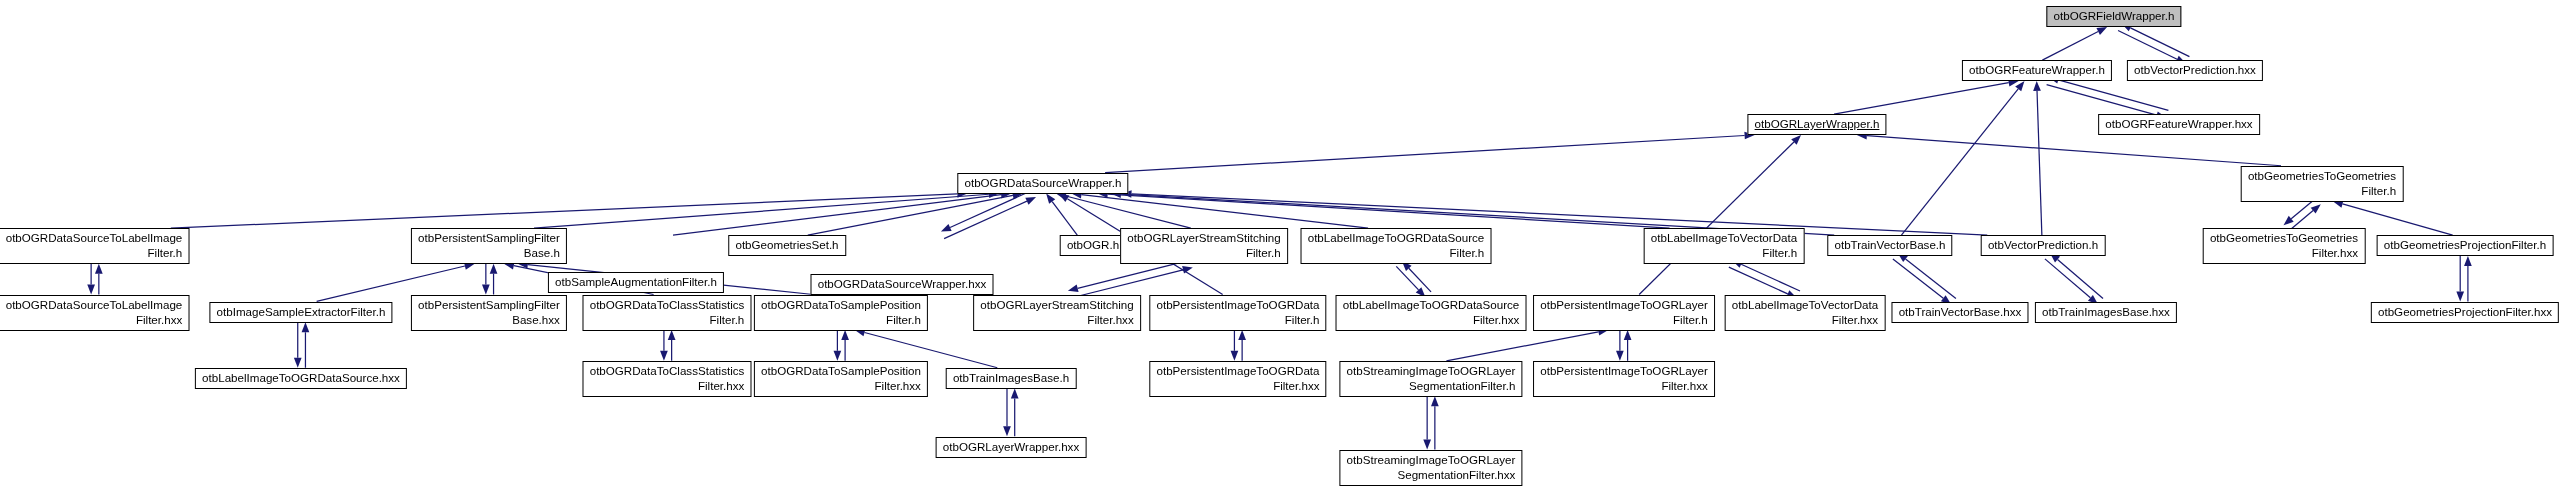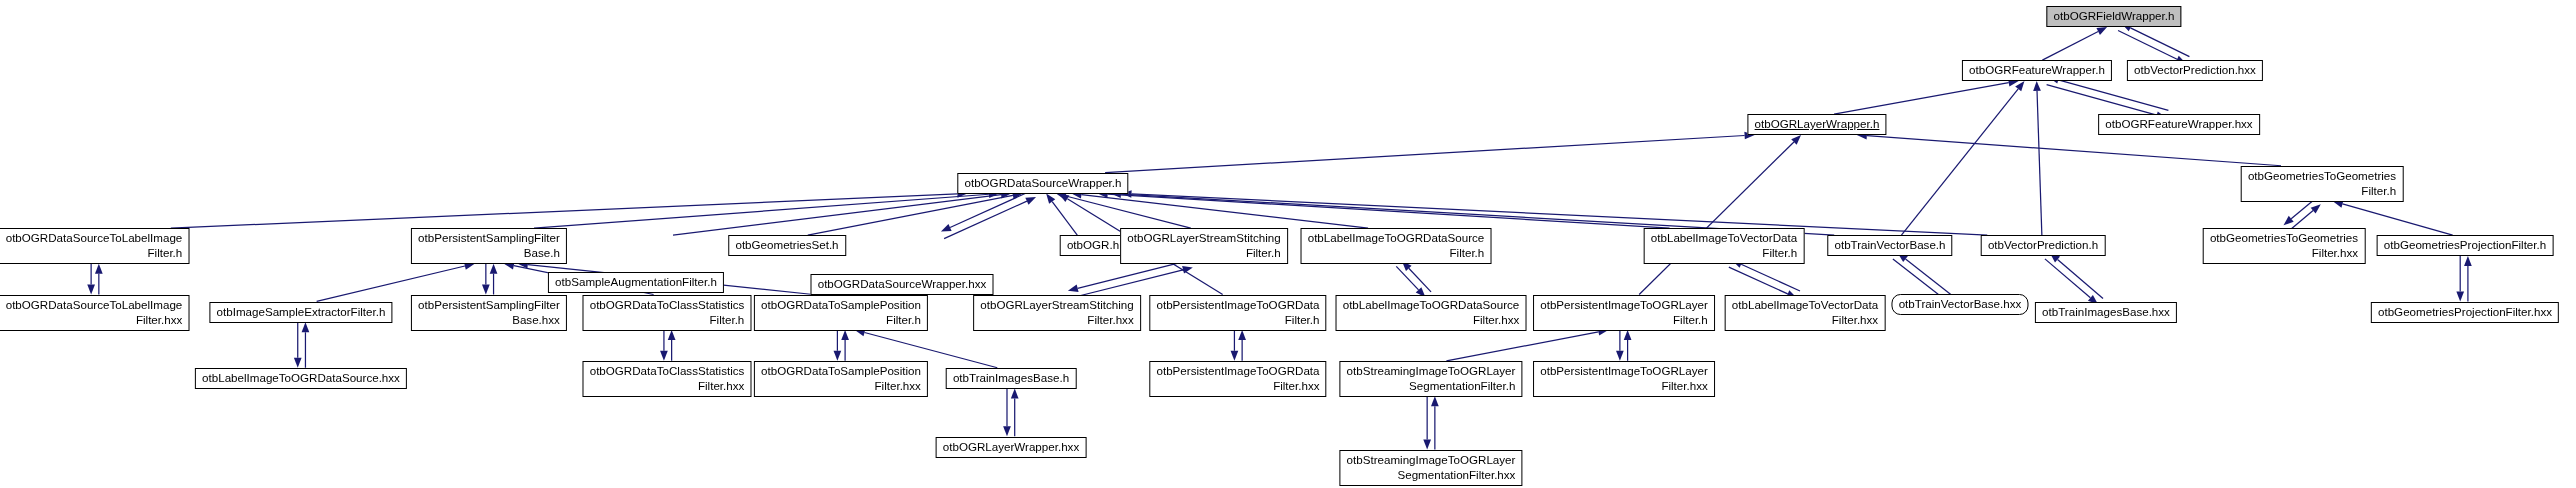--- a/index.html
+++ b/index.html
@@ -258,21 +258,21 @@
       <span>Filter.hxx</span>
     </div>
     <div class="node" style="left: 1624px; top: 295px;">
       <span>otbPersistentImageToOGRLayer</span>
       <span>Filter.h</span>
     </div>
     <div class="node" style="left: 1805px; top: 295px;">
       <span>otbLabelImageToVectorData</span>
       <span>Filter.hxx</span>
     </div>
-    <div class="node" style="left: 1960px; top: 294px; border-radius: 9px;">
+    <div class="node" style="left: 1960px; top: 302px;">
       <span>otbTrainVectorBase.hxx</span>
     </div>
     <div class="node" style="left: 2106px; top: 302px;">
       <span>otbTrainImagesBase.hxx</span>
     </div>
     <div class="node" style="left: 2465px; top: 302px;">
       <span>otbGeometriesProjectionFilter.hxx</span>
     </div>
     <div class="node" style="left: 301px; top: 368px;">
       <span>otbLabelImageToOGRDataSource.hxx</span>

